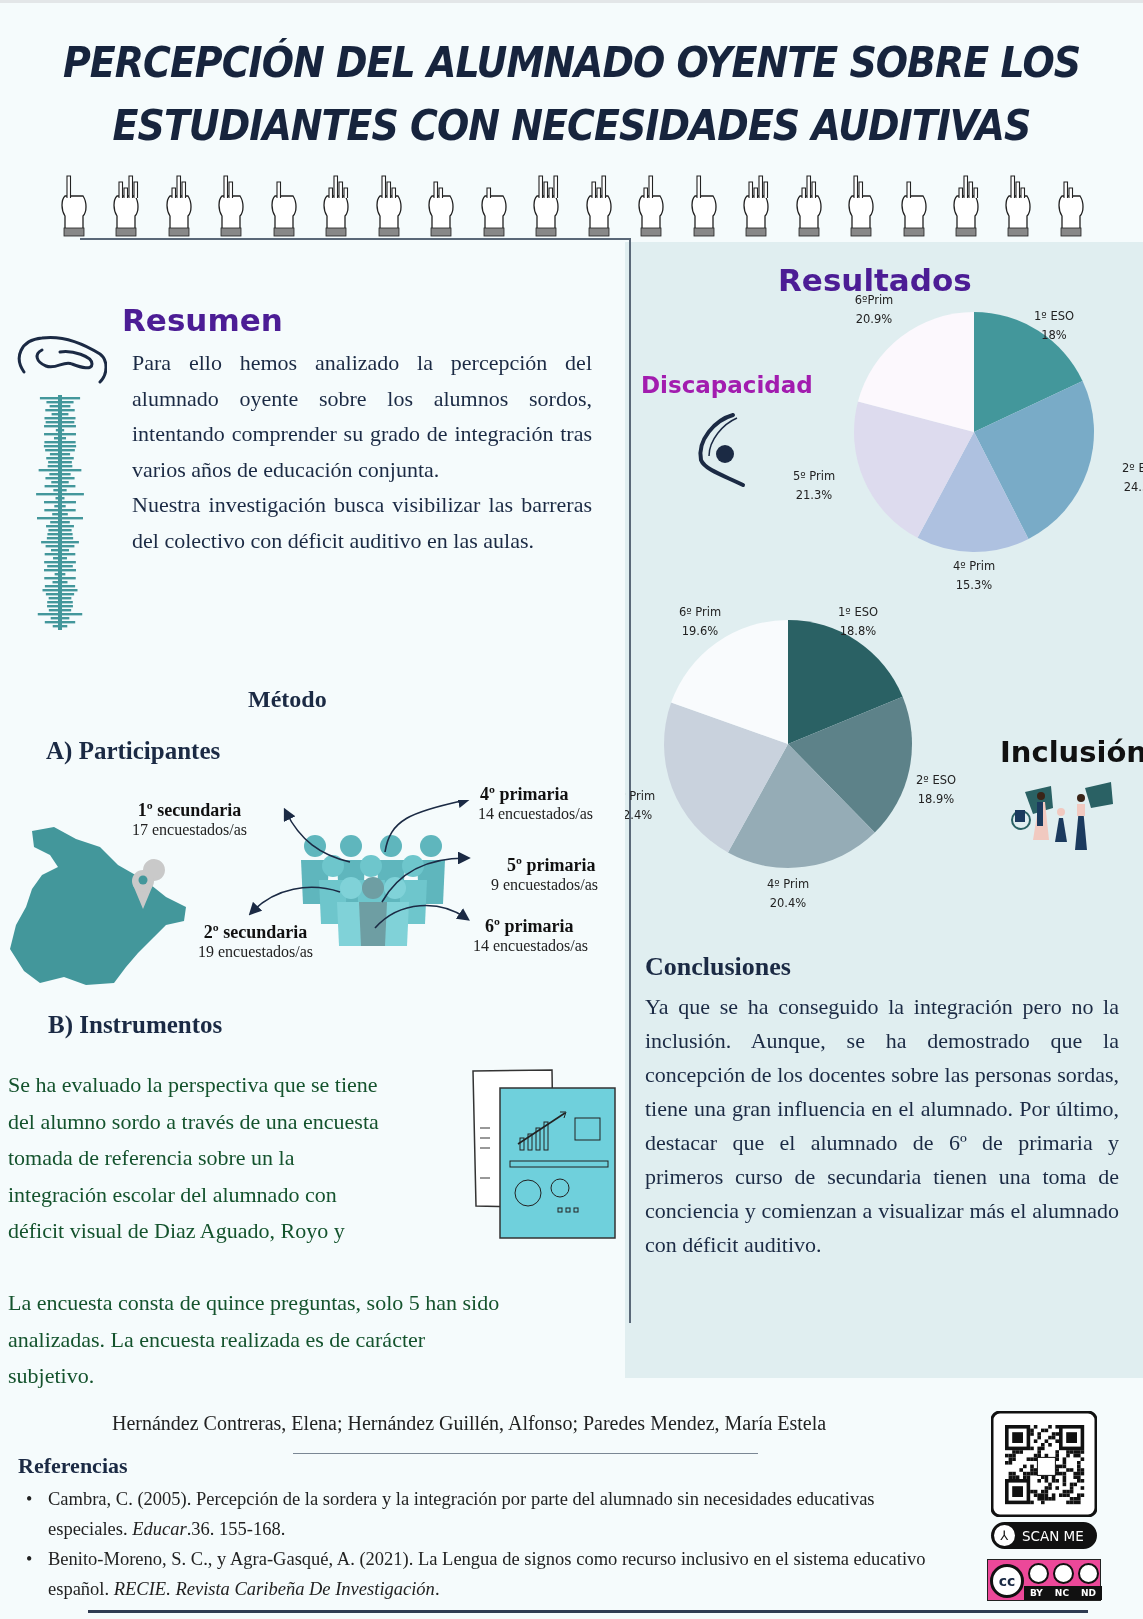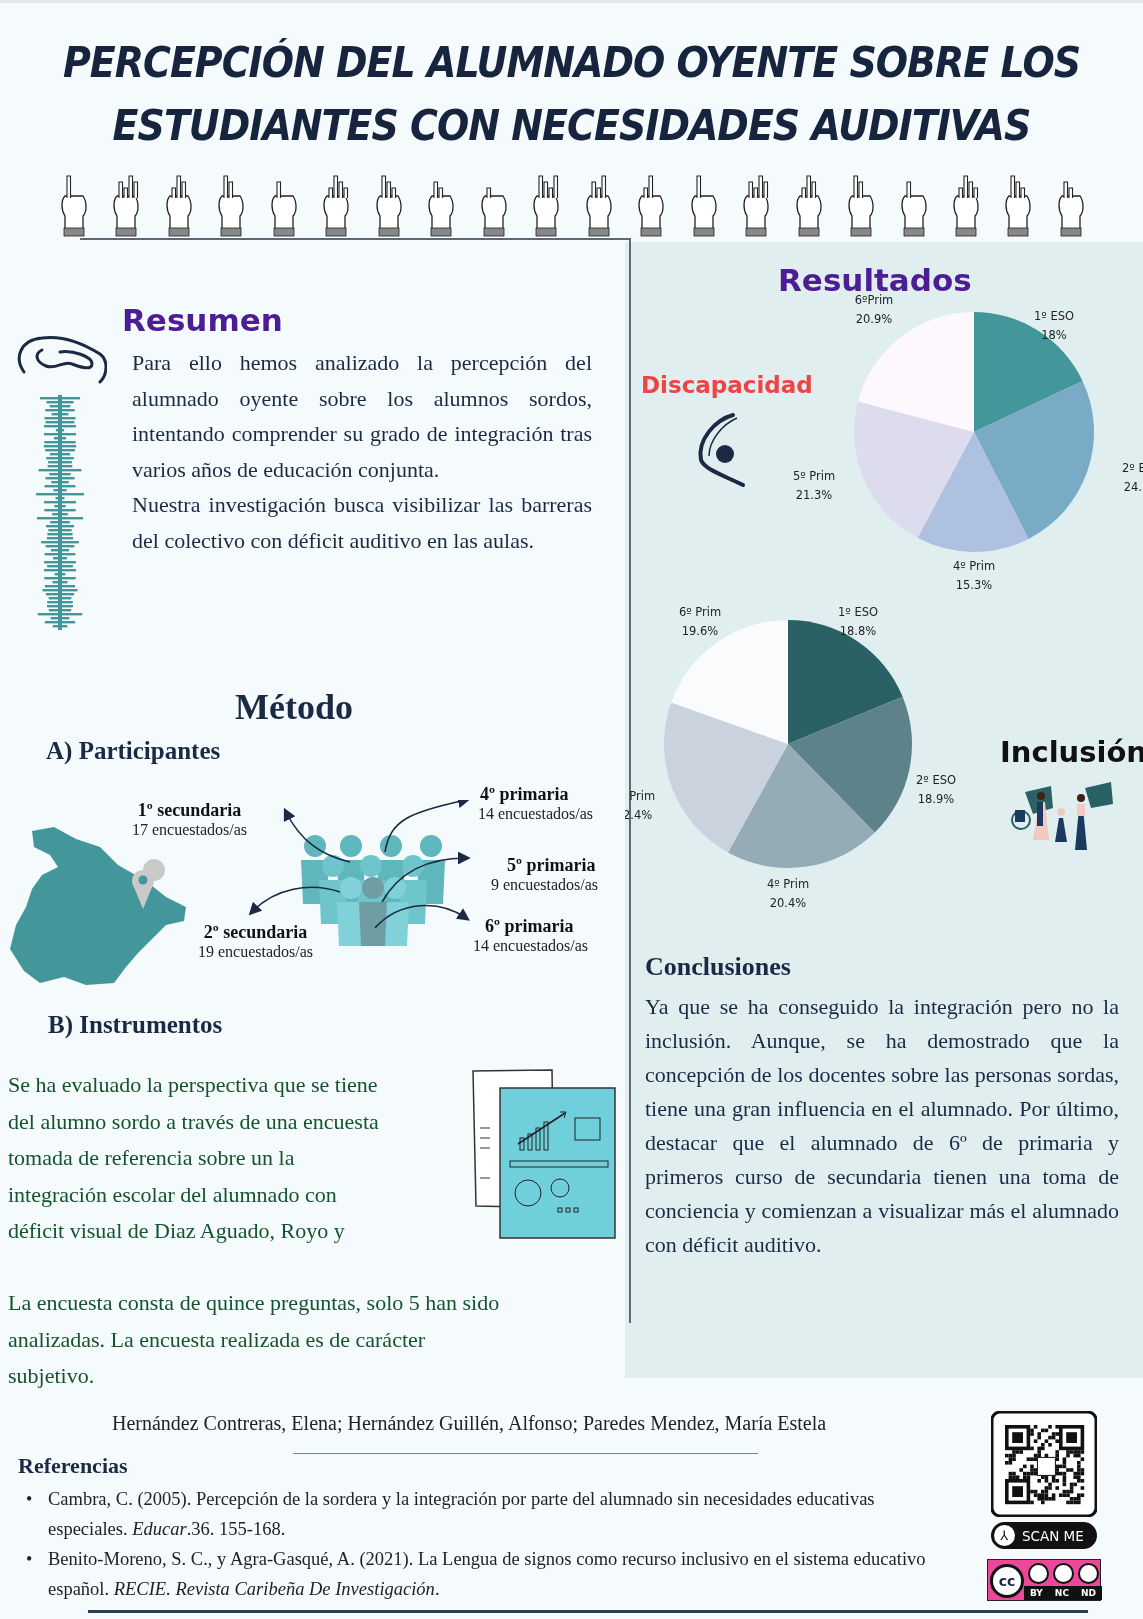--- a/index.html
+++ b/index.html
@@ -268,21 +268,21 @@
     <rect x="22.718364094038645" y="230" width="14.563271811922709" height="2.4" fill="#43979b"></rect>
     <rect x="28" y="0" width="4" height="235" fill="#43979b"></rect>
   </svg>
 
 <div class="abs h-sans" style="left:122px;top:302px;font-size:31px;">Resumen</div>
 <div class="abs body-text" style="left:132px;top:345px;width:460px;">
   <p style="text-align-last: left;">Para ello hemos analizado la percepción del alumnado oyente sobre los alumnos sordos, intentando comprender su grado de integración tras varios años de educación conjunta.</p>
   <p>Nuestra investigación busca visibilizar las barreras del colectivo con déficit auditivo en las aulas.</p>
 </div>
 
-<div class="abs h-serif" style="left:235px;top:686px;font-size:36px;">Método</div>
+<div class="abs h-serif" style="left:248px;top:686px;font-size:24px;">Método</div>
 <div class="abs h-serif" style="left:46px;top:737px;font-size:25px;">A) Participantes</div>
 
 <svg class="abs" style="left:6px;top:825px;" width="185" height="160" viewBox="0 0 185 160">
   <path d="M26 6 L48 2 L70 14 L94 22 L112 40 L140 56 L160 72 L180 82 L178 96 L160 100 L148 112 L132 128 L120 142 L108 158 L80 160 L58 152 L34 158 L18 146 L4 124 L10 100 L20 82 L26 64 L36 50 L52 42 L44 30 L28 22 Z" fill="#43979b"></path>
   <path d="M137 45 a11 11 0 1 1 0 .1 M127 60 L137 84 L147 60" fill="#c9c9c9"></path>
   <circle cx="137" cy="56" r="11" fill="#c9c9c9"></circle>
   <circle cx="137" cy="55" r="4.5" fill="#43979b"></circle>
 </svg>
 
 <svg class="abs" style="left:295px;top:830px;" width="160" height="140" viewBox="0 0 160 140" id="crowd">
@@ -372,21 +372,21 @@
   <rect x="105" y="50" width="25" height="22" fill="none" stroke="#222"></rect>
   <rect x="40" y="93" width="98" height="6" fill="none" stroke="#222"></rect>
   <circle cx="58" cy="125" r="13" fill="none" stroke="#222"></circle>
   <circle cx="90" cy="120" r="9" fill="none" stroke="#222"></circle>
   <rect x="88" y="140" width="4" height="4" fill="none" stroke="#222"></rect>
     <rect x="96" y="140" width="4" height="4" fill="none" stroke="#222"></rect>
     <rect x="104" y="140" width="4" height="4" fill="none" stroke="#222"></rect>
 </svg>
 
 <div class="abs h-sans" style="left:778px;top:262px;font-size:31px;">Resultados</div>
-<div class="abs h-sans" style="left:641px;top:372px;font-size:23px;color:#ef4444;">Discapacidad</div>
+<div class="abs h-sans" style="left:641px;top:372px;font-size:23px;color:#a21caf;">Discapacidad</div>
 
 <svg class="abs" style="left:695px;top:410px;" width="60" height="80" viewBox="0 0 60 80">
   <path d="M38 5 C20 10,2 30,6 50 C10 60,30 66,48 75" fill="none" stroke="#1b2a44" stroke-width="4" stroke-linecap="round"></path>
   <path d="M42 8 C28 14,14 30,14 46" fill="none" stroke="#1b2a44" stroke-width="1.5"></path>
   <circle cx="30" cy="44" r="9" fill="#1b2a44"></circle>
 </svg>
 
 <svg class="abs" style="left:625px;top:242px;" width="518" height="700" id="pies">
     <g>
       <path d="M349 190 L349 70 A120 120 0 0 1 457.57924629592236 138.9064850121913 Z" fill="#43979b"></path>

